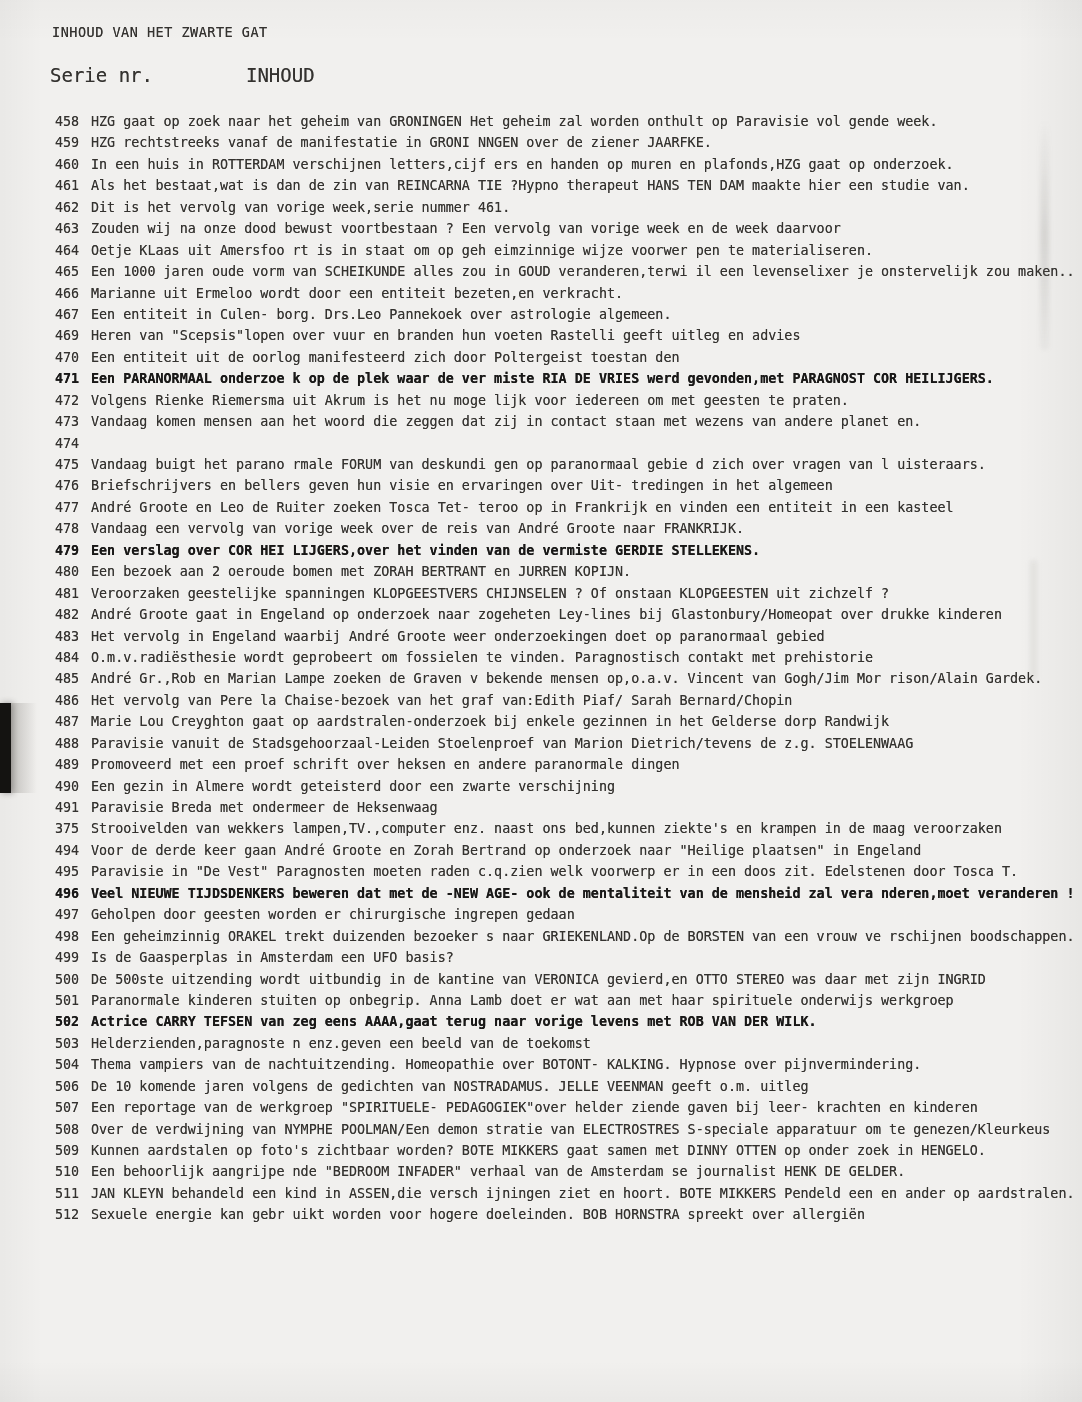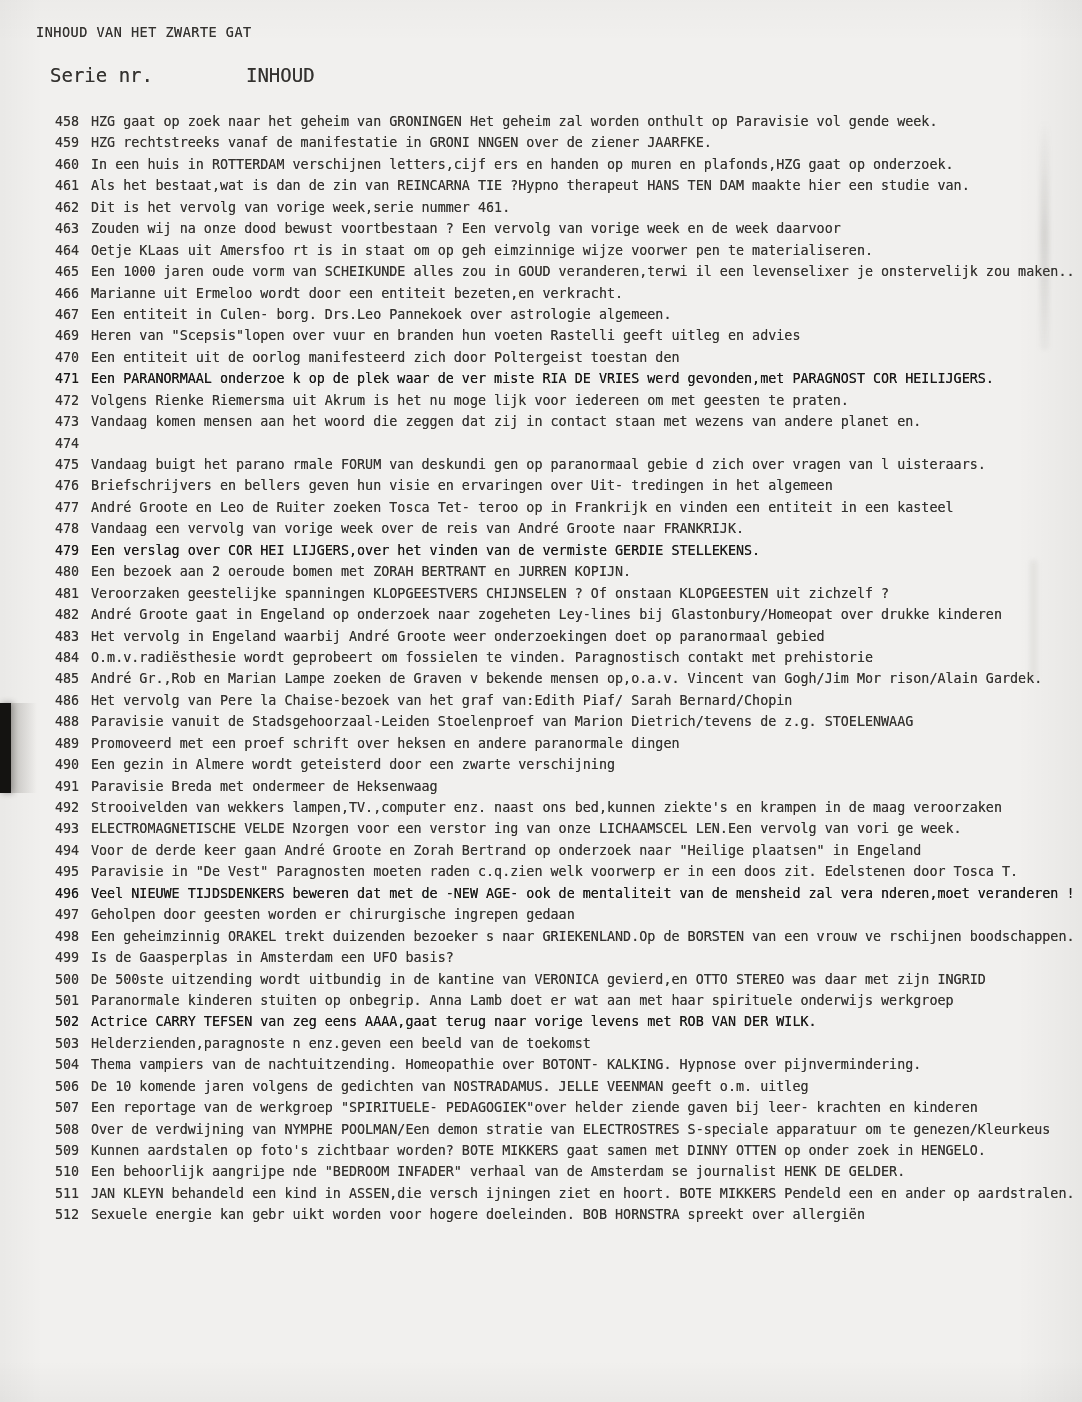--- a/index.html
+++ b/index.html
@@ -17,21 +17,21 @@
   }
   
   .scan-shade{
     position:absolute;inset:0;
     background:
       linear-gradient(90deg, rgba(0,0,0,0.03) 0%, rgba(0,0,0,0) 4%, rgba(0,0,0,0) 94%, rgba(0,0,0,0.04) 100%),
       linear-gradient(180deg, rgba(0,0,0,0.02) 0%, rgba(0,0,0,0) 3%, rgba(0,0,0,0) 97%, rgba(0,0,0,0.03) 100%);
     pointer-events:none;
   }
   .doc-title{
-    position:absolute;left:36px;top:24px;
+    position:absolute;left:52px;top:24px;
     font-size:13.5px;letter-spacing:0.5px;
     text-shadow:0 0 0.5px rgba(40,40,40,0.7);
   }
   .col-head{
     position:absolute;left:50px;top:64px;
     font-size:19px;white-space:nowrap;
     text-shadow:0 0 0.5px rgba(40,40,40,0.6);
   }
   .col-head .serie{display:inline-block;}
   .col-head .inhoud{display:inline-block;margin-left:93px;}
@@ -41,21 +41,21 @@
   }
   .row{
     white-space:nowrap;
     height:21.45px;line-height:21.45px;
     text-shadow:0 0 0.45px rgba(45,43,40,0.65);
   }
   .row .nr{display:inline-block;width:31px;}
   .row .txt{margin-left:5px;}
   .row.dark{
     color:var(--ink-dark);
-    font-weight:normal;
+    font-weight:bold;
     text-shadow:0 0 0.6px rgba(10,10,10,0.8);
   }
   
   .scan-bar{
     position:absolute;left:0;top:703px;width:11px;height:90px;
     background:#141311;
     box-shadow:2px 0 6px rgba(60,58,55,0.45);
   }
   .scan-bar-fade{
     position:absolute;left:11px;top:703px;width:26px;height:90px;
@@ -194,44 +194,44 @@
     </div>
 
     <div class="row">
       <span class="nr">485</span><span class="txt">André Gr.,Rob en Marian Lampe zoeken de Graven v bekende mensen op,o.a.v. Vincent van Gogh/Jim Mor rison/Alain Gardek.</span>
     </div>
 
     <div class="row">
       <span class="nr">486</span><span class="txt">Het vervolg van Pere la Chaise-bezoek van het graf van:Edith Piaf/ Sarah Bernard/Chopin</span>
     </div>
 
+    <div class="row">
+      <span class="nr">487</span><span class="txt">Marie Lou Creyghton gaat op aardstralen-onderzoek bij enkele gezinnen in het Gelderse dorp Randwijk</span>
+    </div>
 
     <div class="row">
       <span class="nr">488</span><span class="txt">Paravisie vanuit de Stadsgehoorzaal-Leiden Stoelenproef van Marion Dietrich/tevens de z.g. STOELENWAAG</span>
     </div>
 
     <div class="row">
       <span class="nr">489</span><span class="txt">Promoveerd met een proef schrift over heksen en andere paranormale dingen</span>
     </div>
 
     <div class="row">
       <span class="nr">490</span><span class="txt">Een gezin in Almere wordt geteisterd door een zwarte verschijning</span>
     </div>
 
     <div class="row">
       <span class="nr">491</span><span class="txt">Paravisie Breda met ondermeer de Heksenwaag</span>
     </div>
 
     <div class="row">
-      <span class="nr">492</span><span class="txt">Strooivelden van wekkers lampen,TV.,computer enz. naast ons bed,kunnen ziekte's en krampen in de maag veroorzaken</span>
-    </div>
-
-    <div class="row">
-      <span class="nr">493</span><span class="txt">ELECTROMAGNETISCHE VELDE Nzorgen voor een verstor ing van onze LICHAAMSCEL LEN.Een vervolg van vori ge week.</span>
-    </div>
+      <span class="nr">375</span><span class="txt">Strooivelden van wekkers lampen,TV.,computer enz. naast ons bed,kunnen ziekte's en krampen in de maag veroorzaken</span>
+    </div>
+
 
     <div class="row">
       <span class="nr">494</span><span class="txt">Voor de derde keer gaan André Groote en Zorah Bertrand op onderzoek naar "Heilige plaatsen" in Engeland</span>
     </div>
 
     <div class="row">
       <span class="nr">495</span><span class="txt">Paravisie in "De Vest" Paragnosten moeten raden c.q.zien welk voorwerp er in een doos zit. Edelstenen door Tosca T.</span>
     </div>
 
     <div class="row dark">

